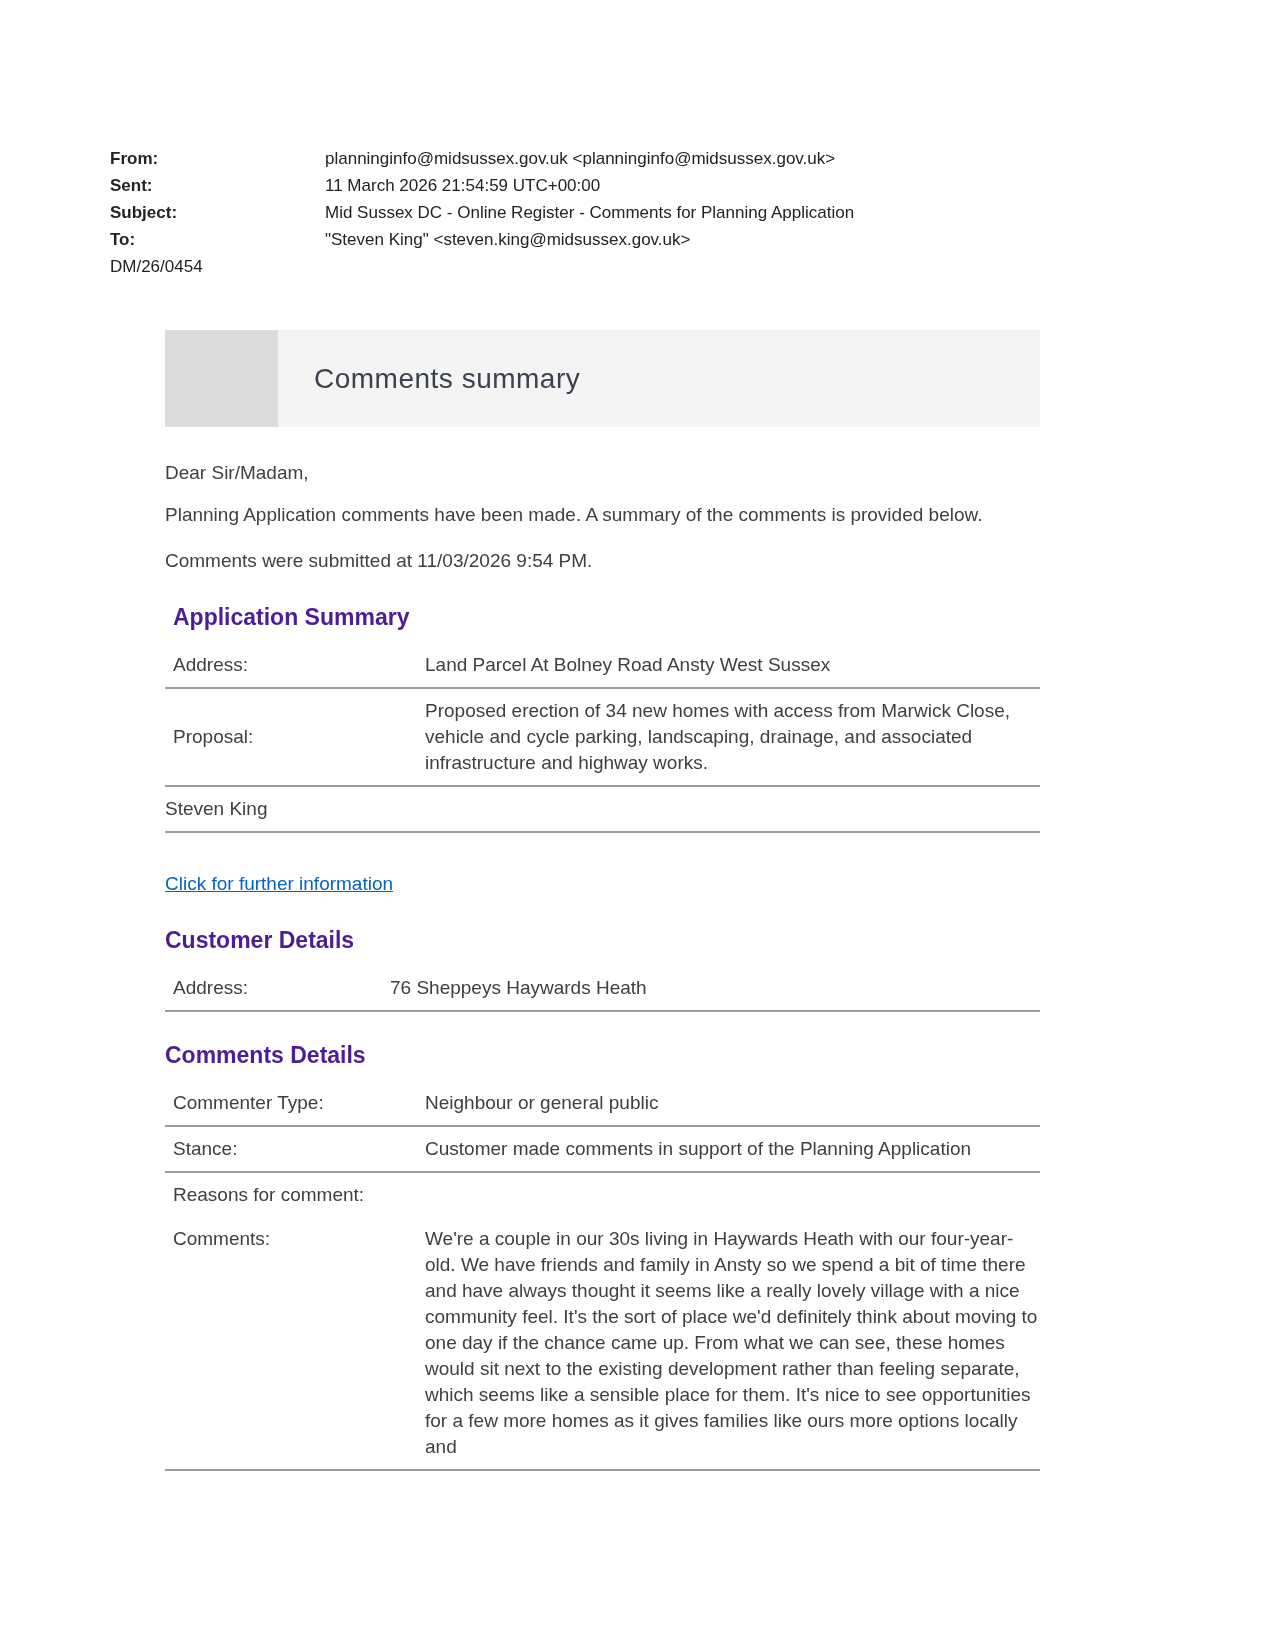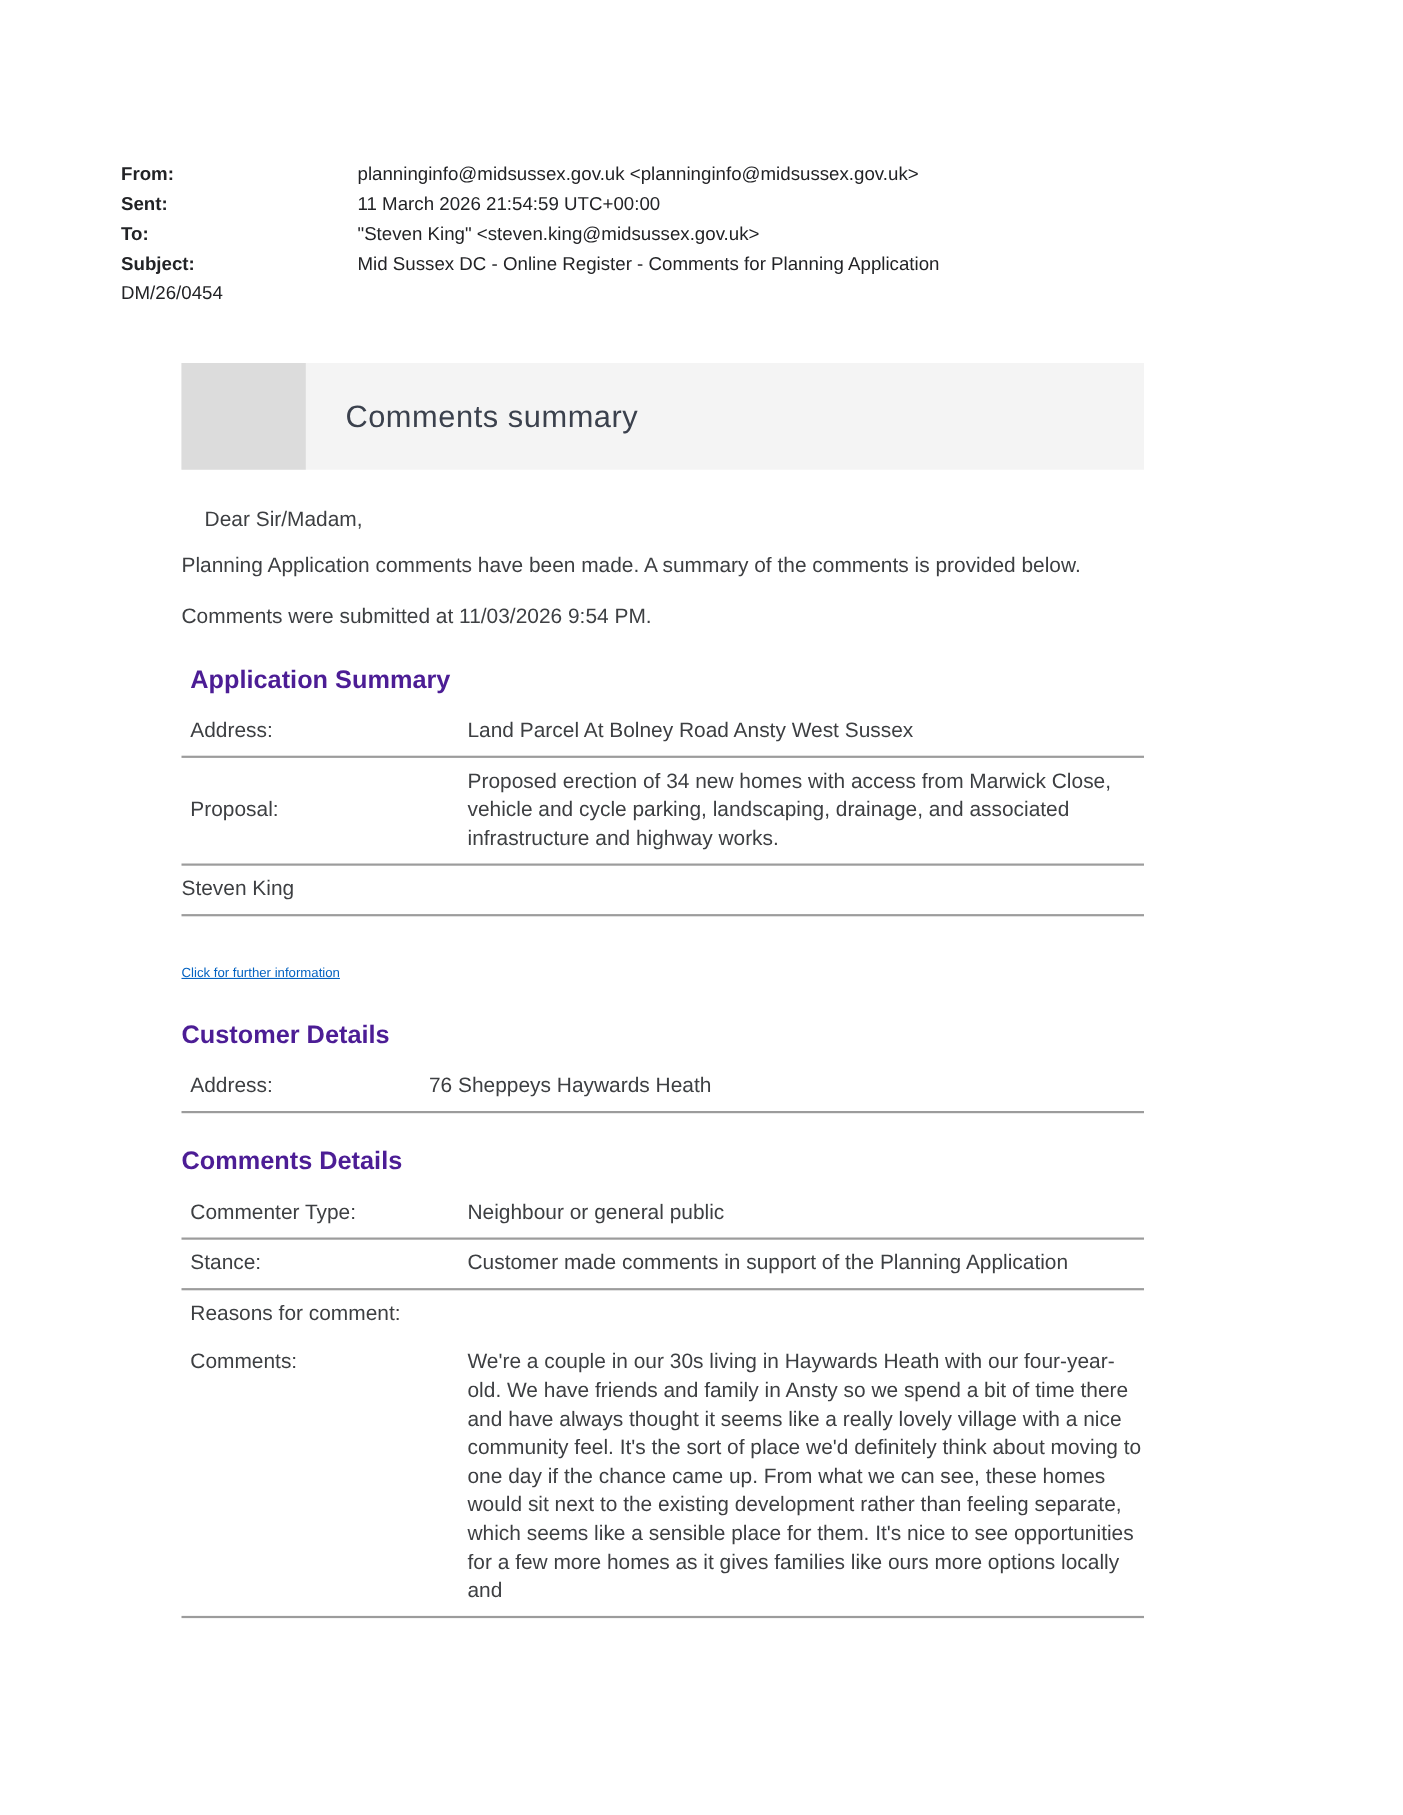--- a/index.html
+++ b/index.html
@@ -49,21 +49,21 @@
     letter-spacing: 0.5px;
   }
 
   
   .content {
     margin-left: 165px;
     width: 875px;
     font-size: 19px;
     line-height: 26px;
   }
-  .greeting   { margin-top: 33px; margin-left: 21px; }
+  .greeting   { margin-top: 33px; }
   .note       { margin-top: 16px; max-width: 872px; }
   .submitted  { margin-top: 20px; }
 
   h2.section-heading {
     margin-top: 30px;
     font-size: 23px;
     line-height: 27px;
     font-weight: bold;
     color: #4c1d95;
     padding-left: 8px;
@@ -85,44 +85,44 @@
   }
   .kv-value { flex: 1; padding: 9px 0; }
   .customer .kv-label { width: 225px; }
 
   
   .info-link {
     display: inline-block;
     margin-top: 38px;
     color: #0563c1;
     text-decoration: underline;
-    font-size: 12px;
+    font-size: 19px;
     cursor: pointer;
   }
   .after-link { margin-top: 42px; }
 </style>
 </head>
 <body>
 
 <div class="email-header">
   <div class="eh-row">
     <span class="eh-label">From:</span>
     <span class="eh-value">planninginfo@midsussex.gov.uk &lt;planninginfo@midsussex.gov.uk&gt;</span>
   </div>
   <div class="eh-row">
     <span class="eh-label">Sent:</span>
     <span class="eh-value">11 March 2026 21:54:59 UTC+00:00</span>
   </div>
   <div class="eh-row">
+    <span class="eh-label">Subject:</span>
+    <span class="eh-value">Mid Sussex DC - Online Register - Comments for Planning Application</span>
+  </div>
+  <div class="eh-row">
     <span class="eh-label">To:</span>
     <span class="eh-value">"Steven King" &lt;steven.king@midsussex.gov.uk&gt;</span>
-  </div>
-  <div class="eh-row">
-    <span class="eh-label">Subject:</span>
-    <span class="eh-value">Mid Sussex DC - Online Register - Comments for Planning Application</span>
   </div>
   <div class="eh-overflow">DM/26/0454</div>
 </div>
 
 <div class="banner">
   <div class="banner-logo"></div>
   <div class="banner-title">Comments summary</div>
 </div>
 
 <div class="content">

